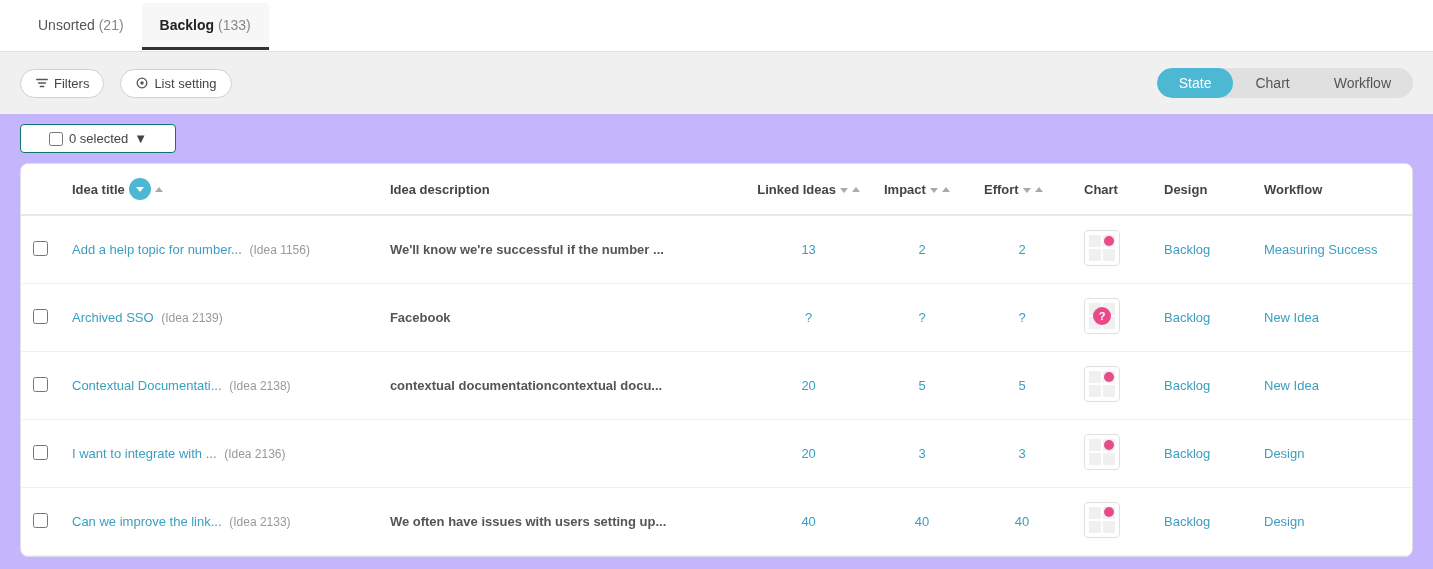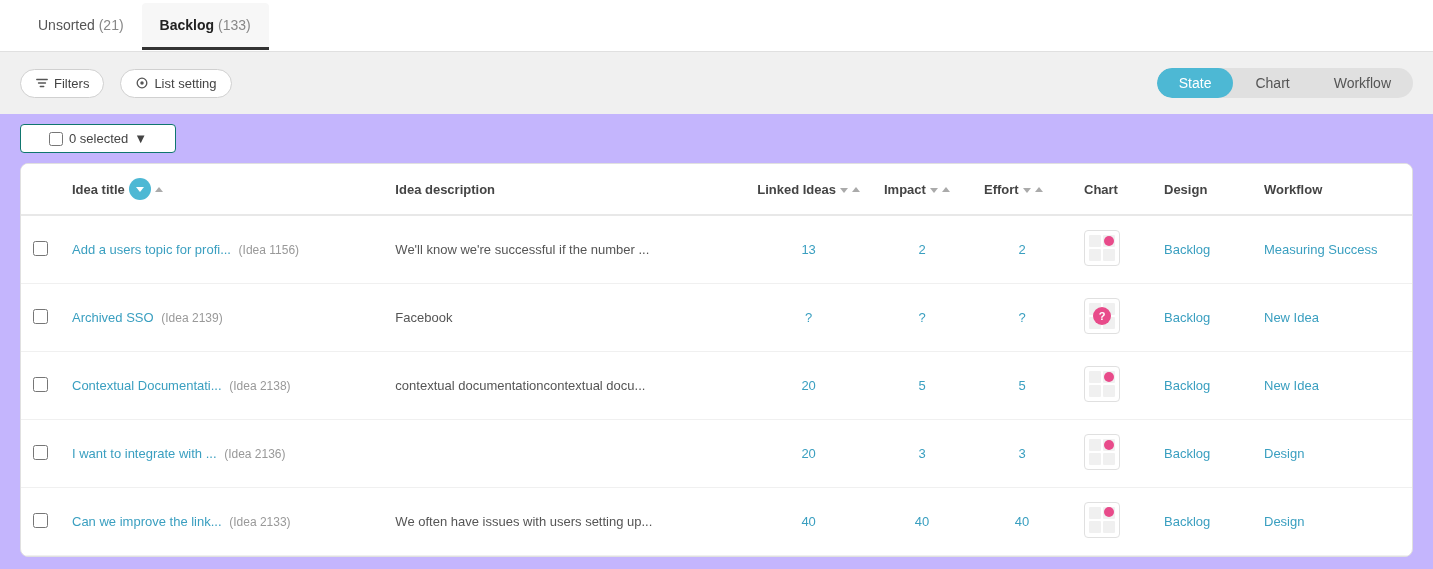--- a/index.html
+++ b/index.html
@@ -56,21 +56,21 @@
     .col-checkbox { width: 30px; }
     .col-title { min-width: 200px; max-width: 260px; }
     .col-desc { min-width: 280px; max-width: 360px; }
     .col-linked { width: 120px; text-align: left; }
     .col-impact { width: 100px; }
     .col-effort { width: 100px; text-align: center; }
     .col-chart { width: 80px; }
     .col-state { width: 100px; }
     .col-workflow { width: 160px; }
 
-    .desc-text { color: #555; white-space: nowrap; overflow: hidden; text-overflow: ellipsis; max-width: 300px; }
+    .desc-text { color: #555; white-space: nowrap; overflow: hidden; text-overflow: ellipsis; max-width: 300px; font-weight: bold; }
   </style>
 </head>
 <body>
 
 <div class="app-container">
 
   <div class="tabs-bar">
     <div class="tab">
       <span>Unsorted</span>
       <span class="count">(21)</span>
@@ -160,21 +160,21 @@
             <span>Workflow</span>
           </th>
         </tr>
       </thead>
       <tbody id="table-body">
       <tr>
     <td class="col-checkbox">
       <input type="checkbox" class="row-check" style="">
     </td>
     <td class="col-title">
-      <span class="idea-title">Add a users topic for profi...</span>
+      <span class="idea-title">Add a help topic for number...</span>
       <span class="idea-id">(Idea 1156)</span>
     </td>
     <td class="col-desc">
       <span class="desc-text">We'll know we're successful if the number ...</span>
     </td>
     <td class="col-linked" style="text-align:center;">
       <span class="linked-count">13</span>
     </td>
     <td class="col-impact" style="text-align:center;">
       <span class="impact-val">2</span>

